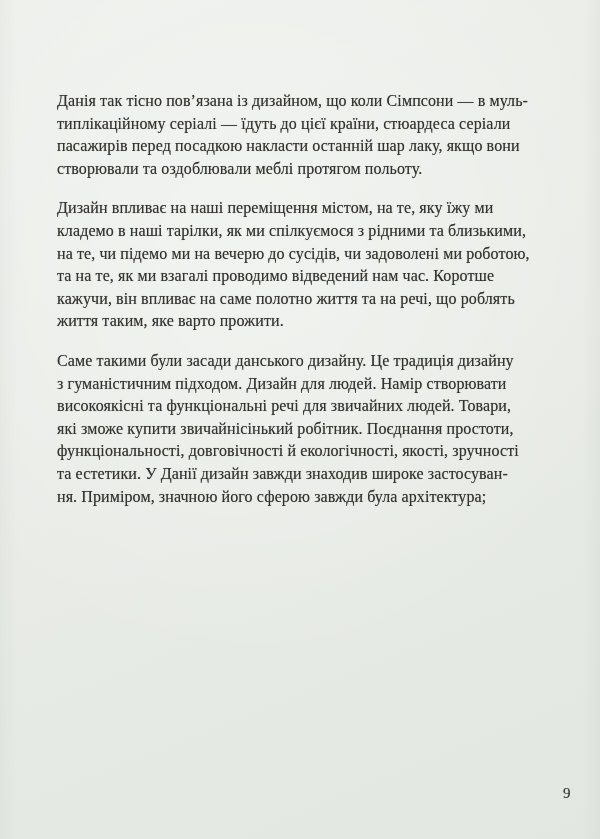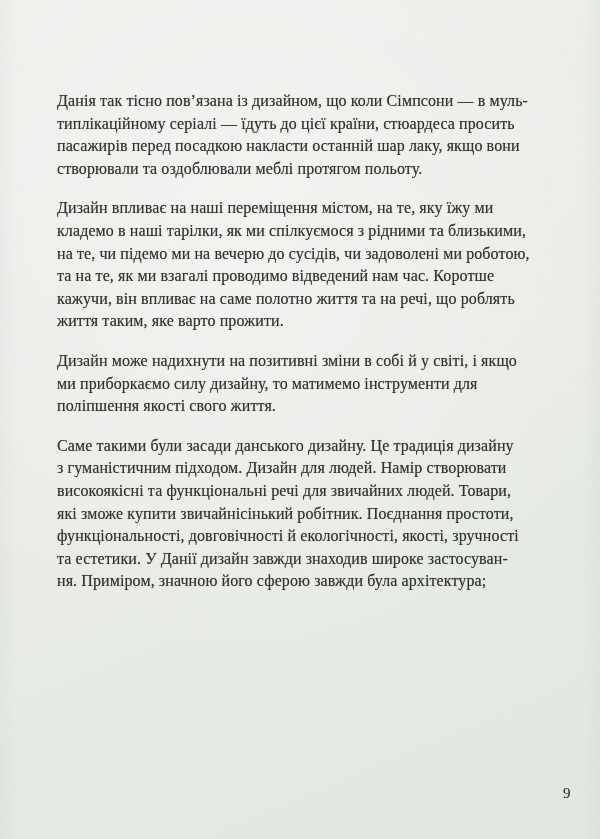--- a/index.html
+++ b/index.html
@@ -51,32 +51,29 @@
     font-family: "Liberation Serif", serif;
   }
 </style>
 </head>
 <body>
 
 <div class="vignette"></div>
 
 <div class="text-block">
   <p class="para">Данія так тісно пов’язана із дизайном, що коли Сімпсони — в муль-
-типлікаційному серіалі — їдуть до цієї країни, стюардеса просить
+типлікаційному серіалі — їдуть до цієї країни, стюардеса серіали
 пасажирів перед посадкою накласти останній шар лаку, якщо вони
 створювали та оздоблювали меблі протягом польоту.</p>
   <p class="para">Дизайн впливає на наші переміщення містом, на те, яку їжу ми
 кладемо в наші тарілки, як ми спілкуємося з рідними та близькими,
 на те, чи підемо ми на вечерю до сусідів, чи задоволені ми роботою,
 та на те, як ми взагалі проводимо відведений нам час. Коротше
 кажучи, він впливає на саме полотно життя та на речі, що роблять
 життя таким, яке варто прожити.</p>
-  <p class="para">Дизайн може надихнути на позитивні зміни в собі й у світі, і якщо
-ми приборкаємо силу дизайну, то матимемо інструменти для
-поліпшення якості свого життя.</p>
   <p class="para">Саме такими були засади данського дизайну. Це традиція дизайну
 з гуманістичним підходом. Дизайн для людей. Намір створювати
 високоякісні та функціональні речі для звичайних людей. Товари,
 які зможе купити звичайнісінький робітник. Поєднання простоти,
 функціональності, довговічності й екологічності, якості, зручності
 та естетики. У Данії дизайн завжди знаходив широке застосуван-
 ня. Приміром, значною його сферою завжди була архітектура;</p>
 </div>
 
 <div class="page-number">9</div>

